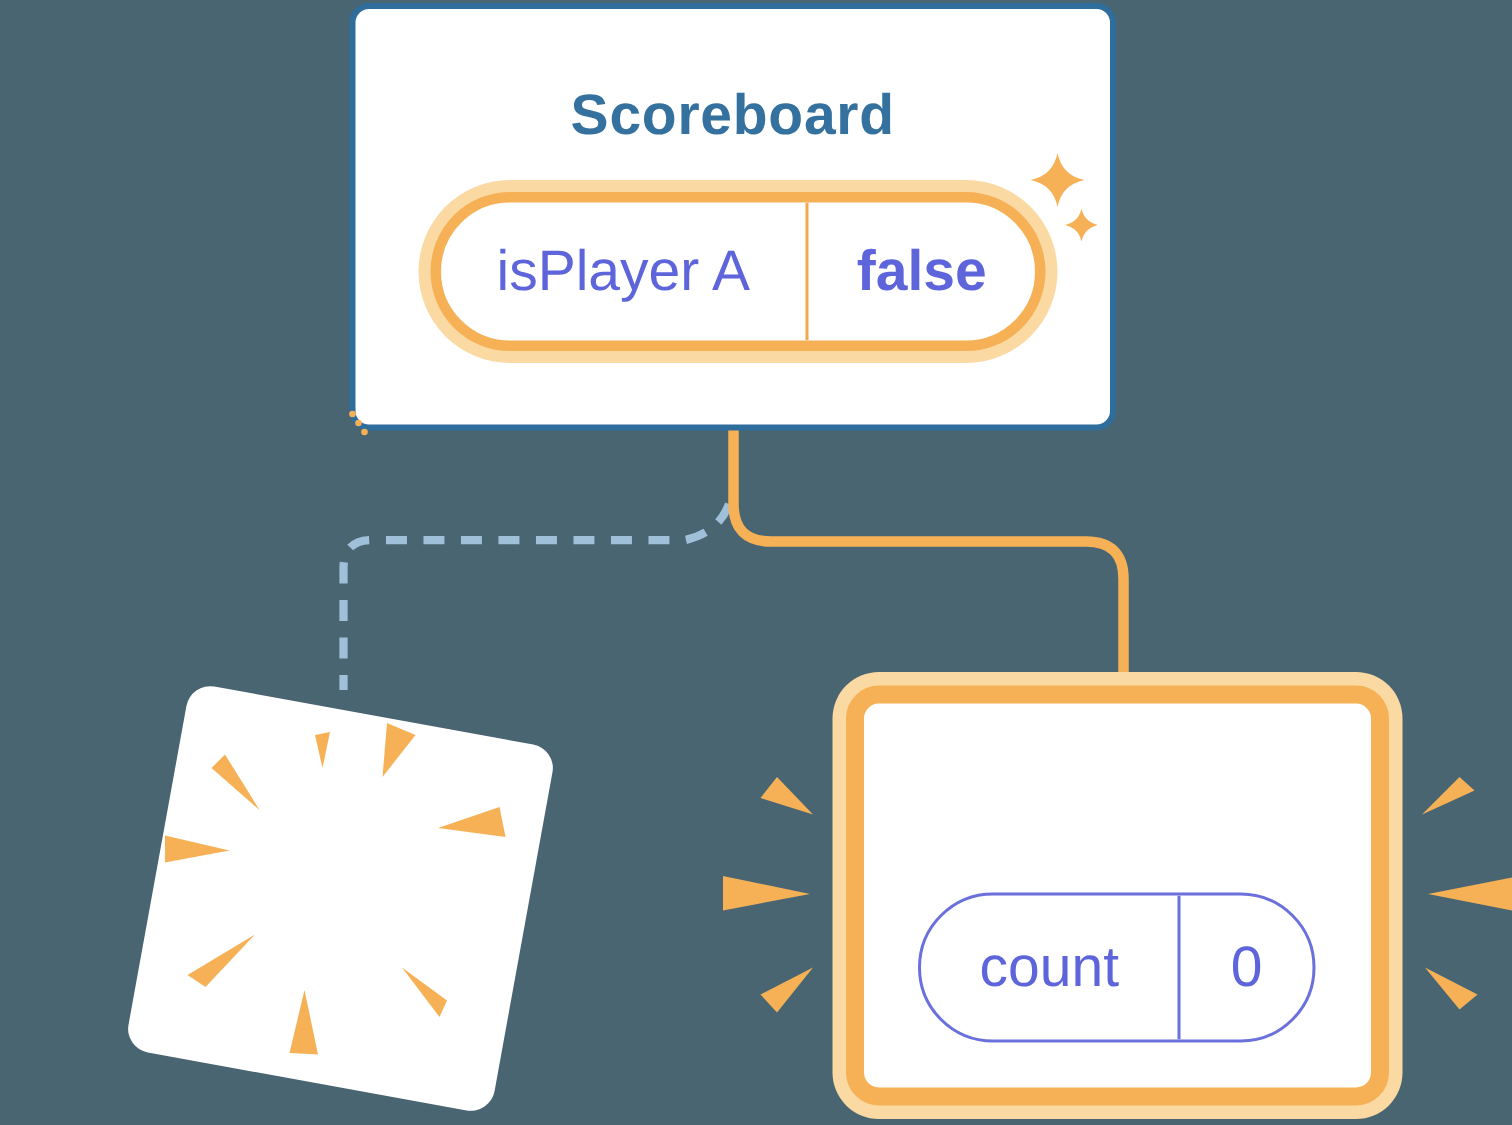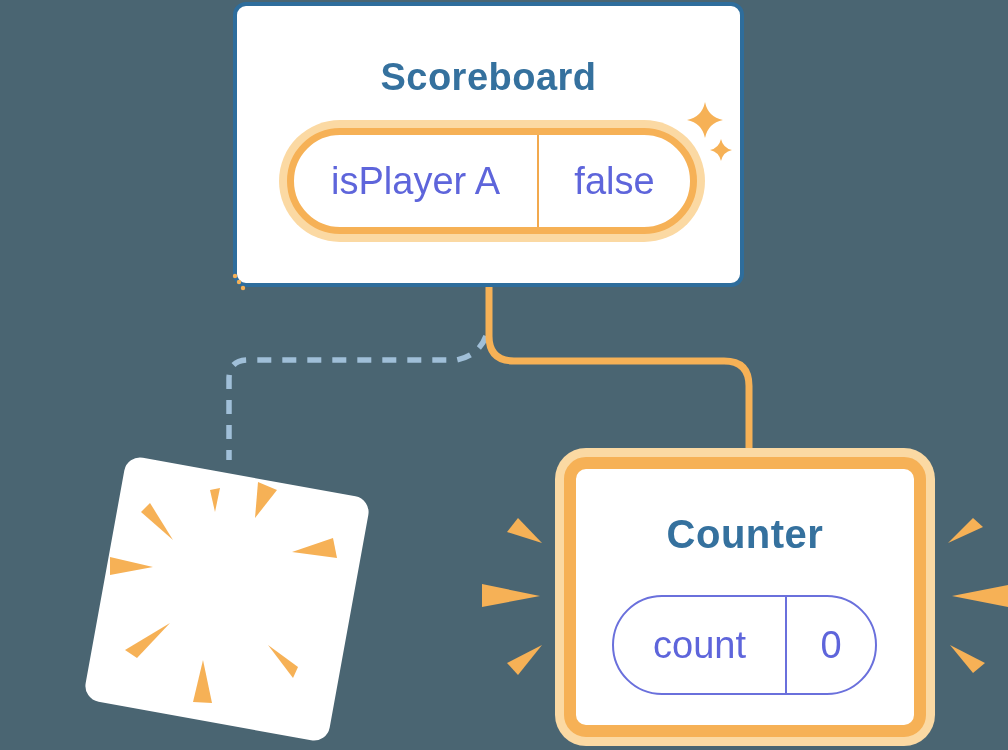--- a/index.html
+++ b/index.html
@@ -46,21 +46,21 @@
     box-shadow:0 0 0 8px #FBD9A3;
     border-radius:999px;
     display:flex;align-items:stretch;
     overflow:hidden;
   }
   .state-pill .cell{
     display:flex;align-items:center;justify-content:center;
     color:#5E65DB;font-size:38px;
   }
   .state-pill .cell.name{width:243px;}
-  .state-pill .cell.value{flex:1;font-weight:400;}
+  .state-pill .cell.value{flex:1;font-weight:700;}
   .state-pill .divider{width:2px;background:#F2A94D;}
   
   .sparkles{
     position:absolute;left:433px;top:76px;
     z-index:3;
   }
   
   .counter-card{
     position:absolute;z-index:2;
     left:564px;top:457px;width:362px;height:280px;
@@ -138,21 +138,20 @@
       <div class="cell value">false</div>
     </div>
 
     <svg class="sparkles" width="80" height="90" viewBox="0 0 80 90">
       <path fill="#F6B156" d="M35 20 Q38 35 53 38 Q38 41 35 56 Q32 41 17 38 Q32 35 35 20 Z"></path>
       <path fill="#F6B156" d="M51 57 Q53 66 62 68 Q53 70 51 79 Q49 70 40 68 Q49 66 51 57 Z"></path>
     </svg>
   </div>
 
   <div class="counter-card">
-    <div class="card-title">Counter</div>
 
     <div class="counter-pill">
       <div class="cell name">count</div>
       <div class="divider"></div>
       <div class="cell value">0</div>
     </div>
   </div>
 
   <svg class="top-layer" width="1008" height="750" viewBox="0 0 1008 750">
     <circle cx="235" cy="276" r="2.2" fill="#F6B156"></circle>

